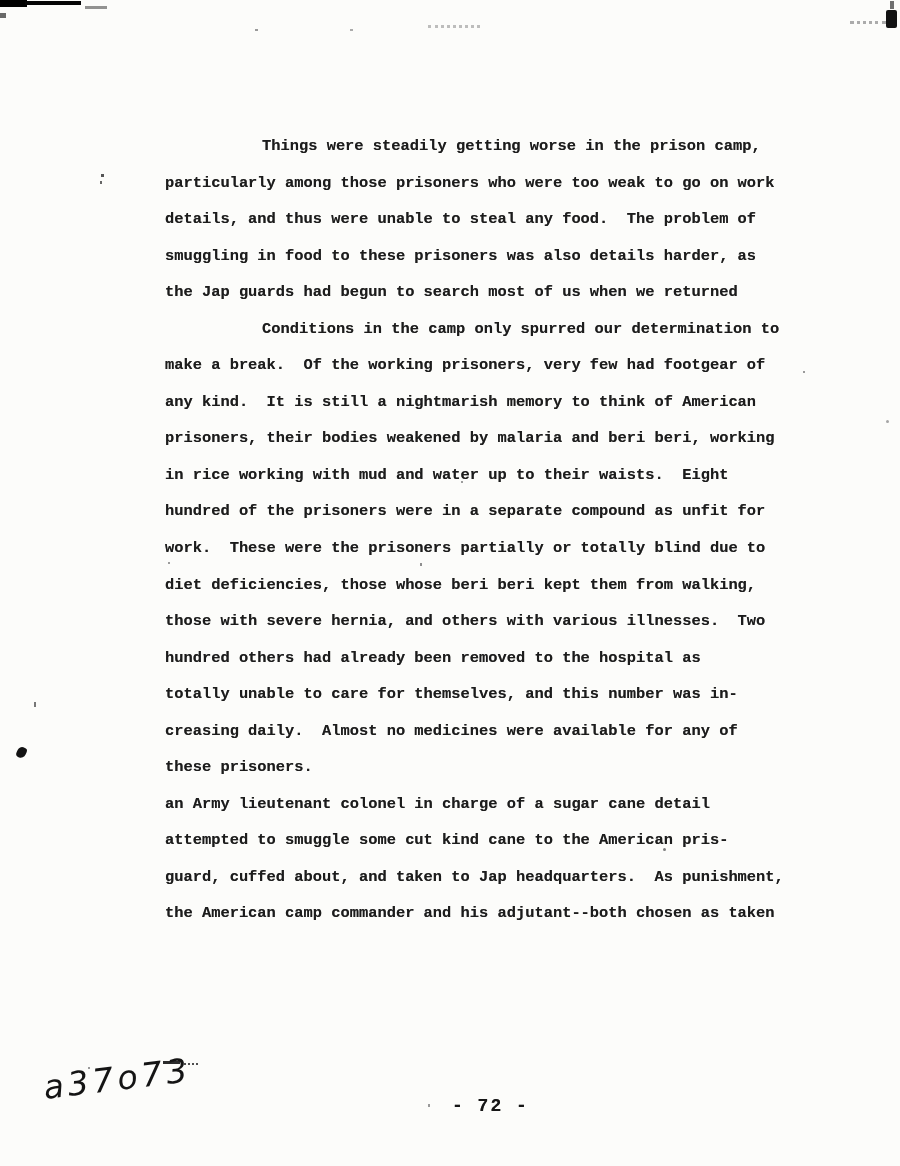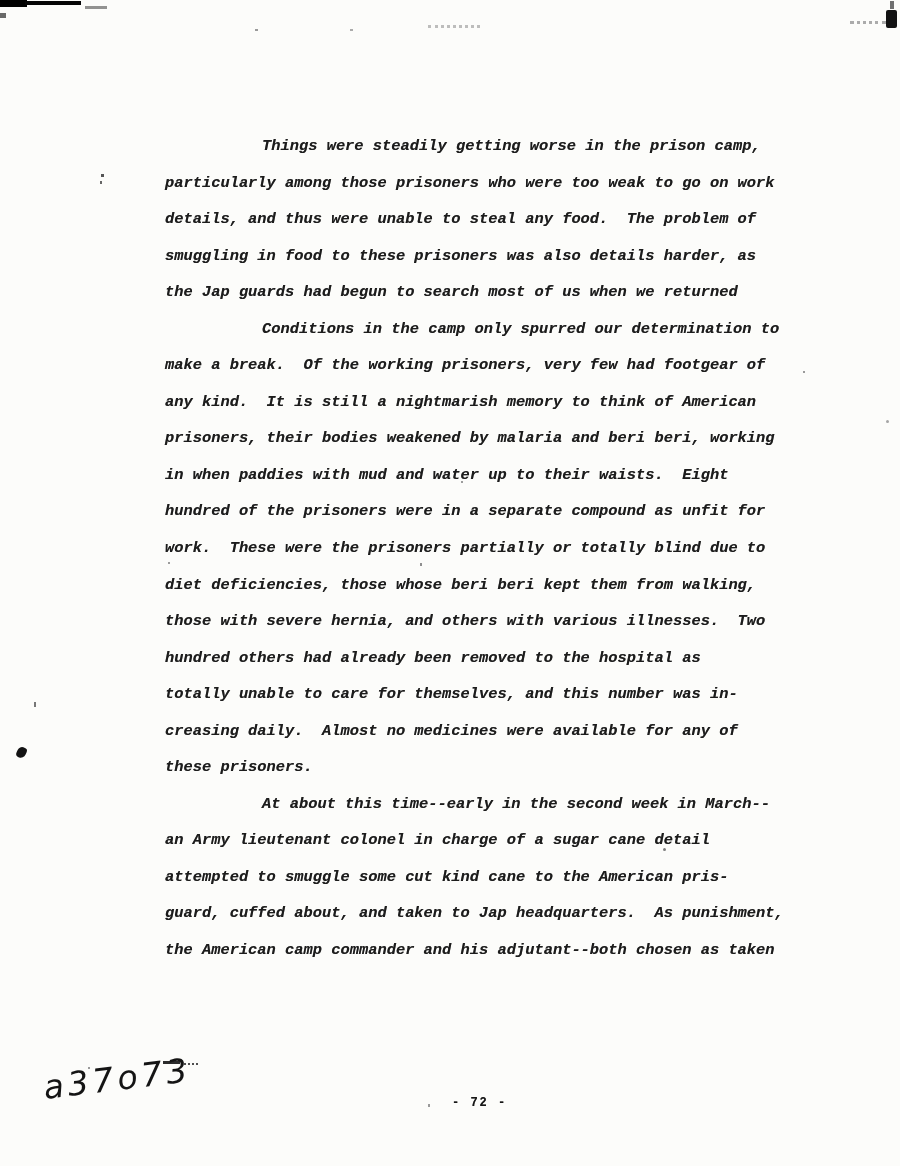--- a/index.html
+++ b/index.html
@@ -24,30 +24,29 @@
     color: #1c1c1c;
   }
   .line {
     height: 36.55px;
     line-height: 36.55px;
     font-size: 15.4px;
     font-weight: 700;
     white-space: pre;
     letter-spacing: 0px;
     text-shadow: 0 0 0.3px rgba(20,20,20,0.55);
-    font-style: italic;
   }
   .line.indent { text-indent: 97px; }
 
   
   .page-number {
     position: absolute;
     left: 452px;
     top: 1096px;
-    font-size: 12px;
+    font-size: 18px;
     font-weight: 700;
     letter-spacing: 2px;
     color: #161616;
     white-space: pre;
     text-shadow: 0 0 0.4px rgba(20,20,20,0.6);
   }
 
   
   .annotation {
     position: absolute;
@@ -122,30 +121,29 @@
   <div class="text-body">
       <div class="line indent">Things were steadily getting worse in the prison camp,</div>
       <div class="line">particularly among those prisoners who were too weak to go on work</div>
       <div class="line">details, and thus were unable to steal any food.  The problem of</div>
       <div class="line">smuggling in food to these prisoners was also details harder, as</div>
       <div class="line">the Jap guards had begun to search most of us when we returned</div>
       <div class="line indent">Conditions in the camp only spurred our determination to</div>
       <div class="line">make a break.  Of the working prisoners, very few had footgear of</div>
       <div class="line">any kind.  It is still a nightmarish memory to think of American</div>
       <div class="line">prisoners, their bodies weakened by malaria and beri beri, working</div>
-      <div class="line">in when paddies with mud and water up to their waists.  Eight</div>
+      <div class="line">in rice working with mud and water up to their waists.  Eight</div>
       <div class="line">hundred of the prisoners were in a separate compound as unfit for</div>
       <div class="line">work.  These were the prisoners partially or totally blind due to</div>
       <div class="line">diet deficiencies, those whose beri beri kept them from walking,</div>
       <div class="line">those with severe hernia, and others with various illnesses.  Two</div>
       <div class="line">hundred others had already been removed to the hospital as</div>
       <div class="line">totally unable to care for themselves, and this number was in-</div>
       <div class="line">creasing daily.  Almost no medicines were available for any of</div>
       <div class="line">these prisoners.</div>
-      <div class="line indent">At about this time--early in the second week in March--</div>
       <div class="line">an Army lieutenant colonel in charge of a sugar cane detail</div>
       <div class="line">attempted to smuggle some cut kind cane to the American pris-</div>
       <div class="line">guard, cuffed about, and taken to Jap headquarters.  As punishment,</div>
       <div class="line">the American camp commander and his adjutant--both chosen as taken</div>
     </div>
 
   <div class="annotation">a37o73</div>
 
   <div class="page-number">- 72 -</div>
 

